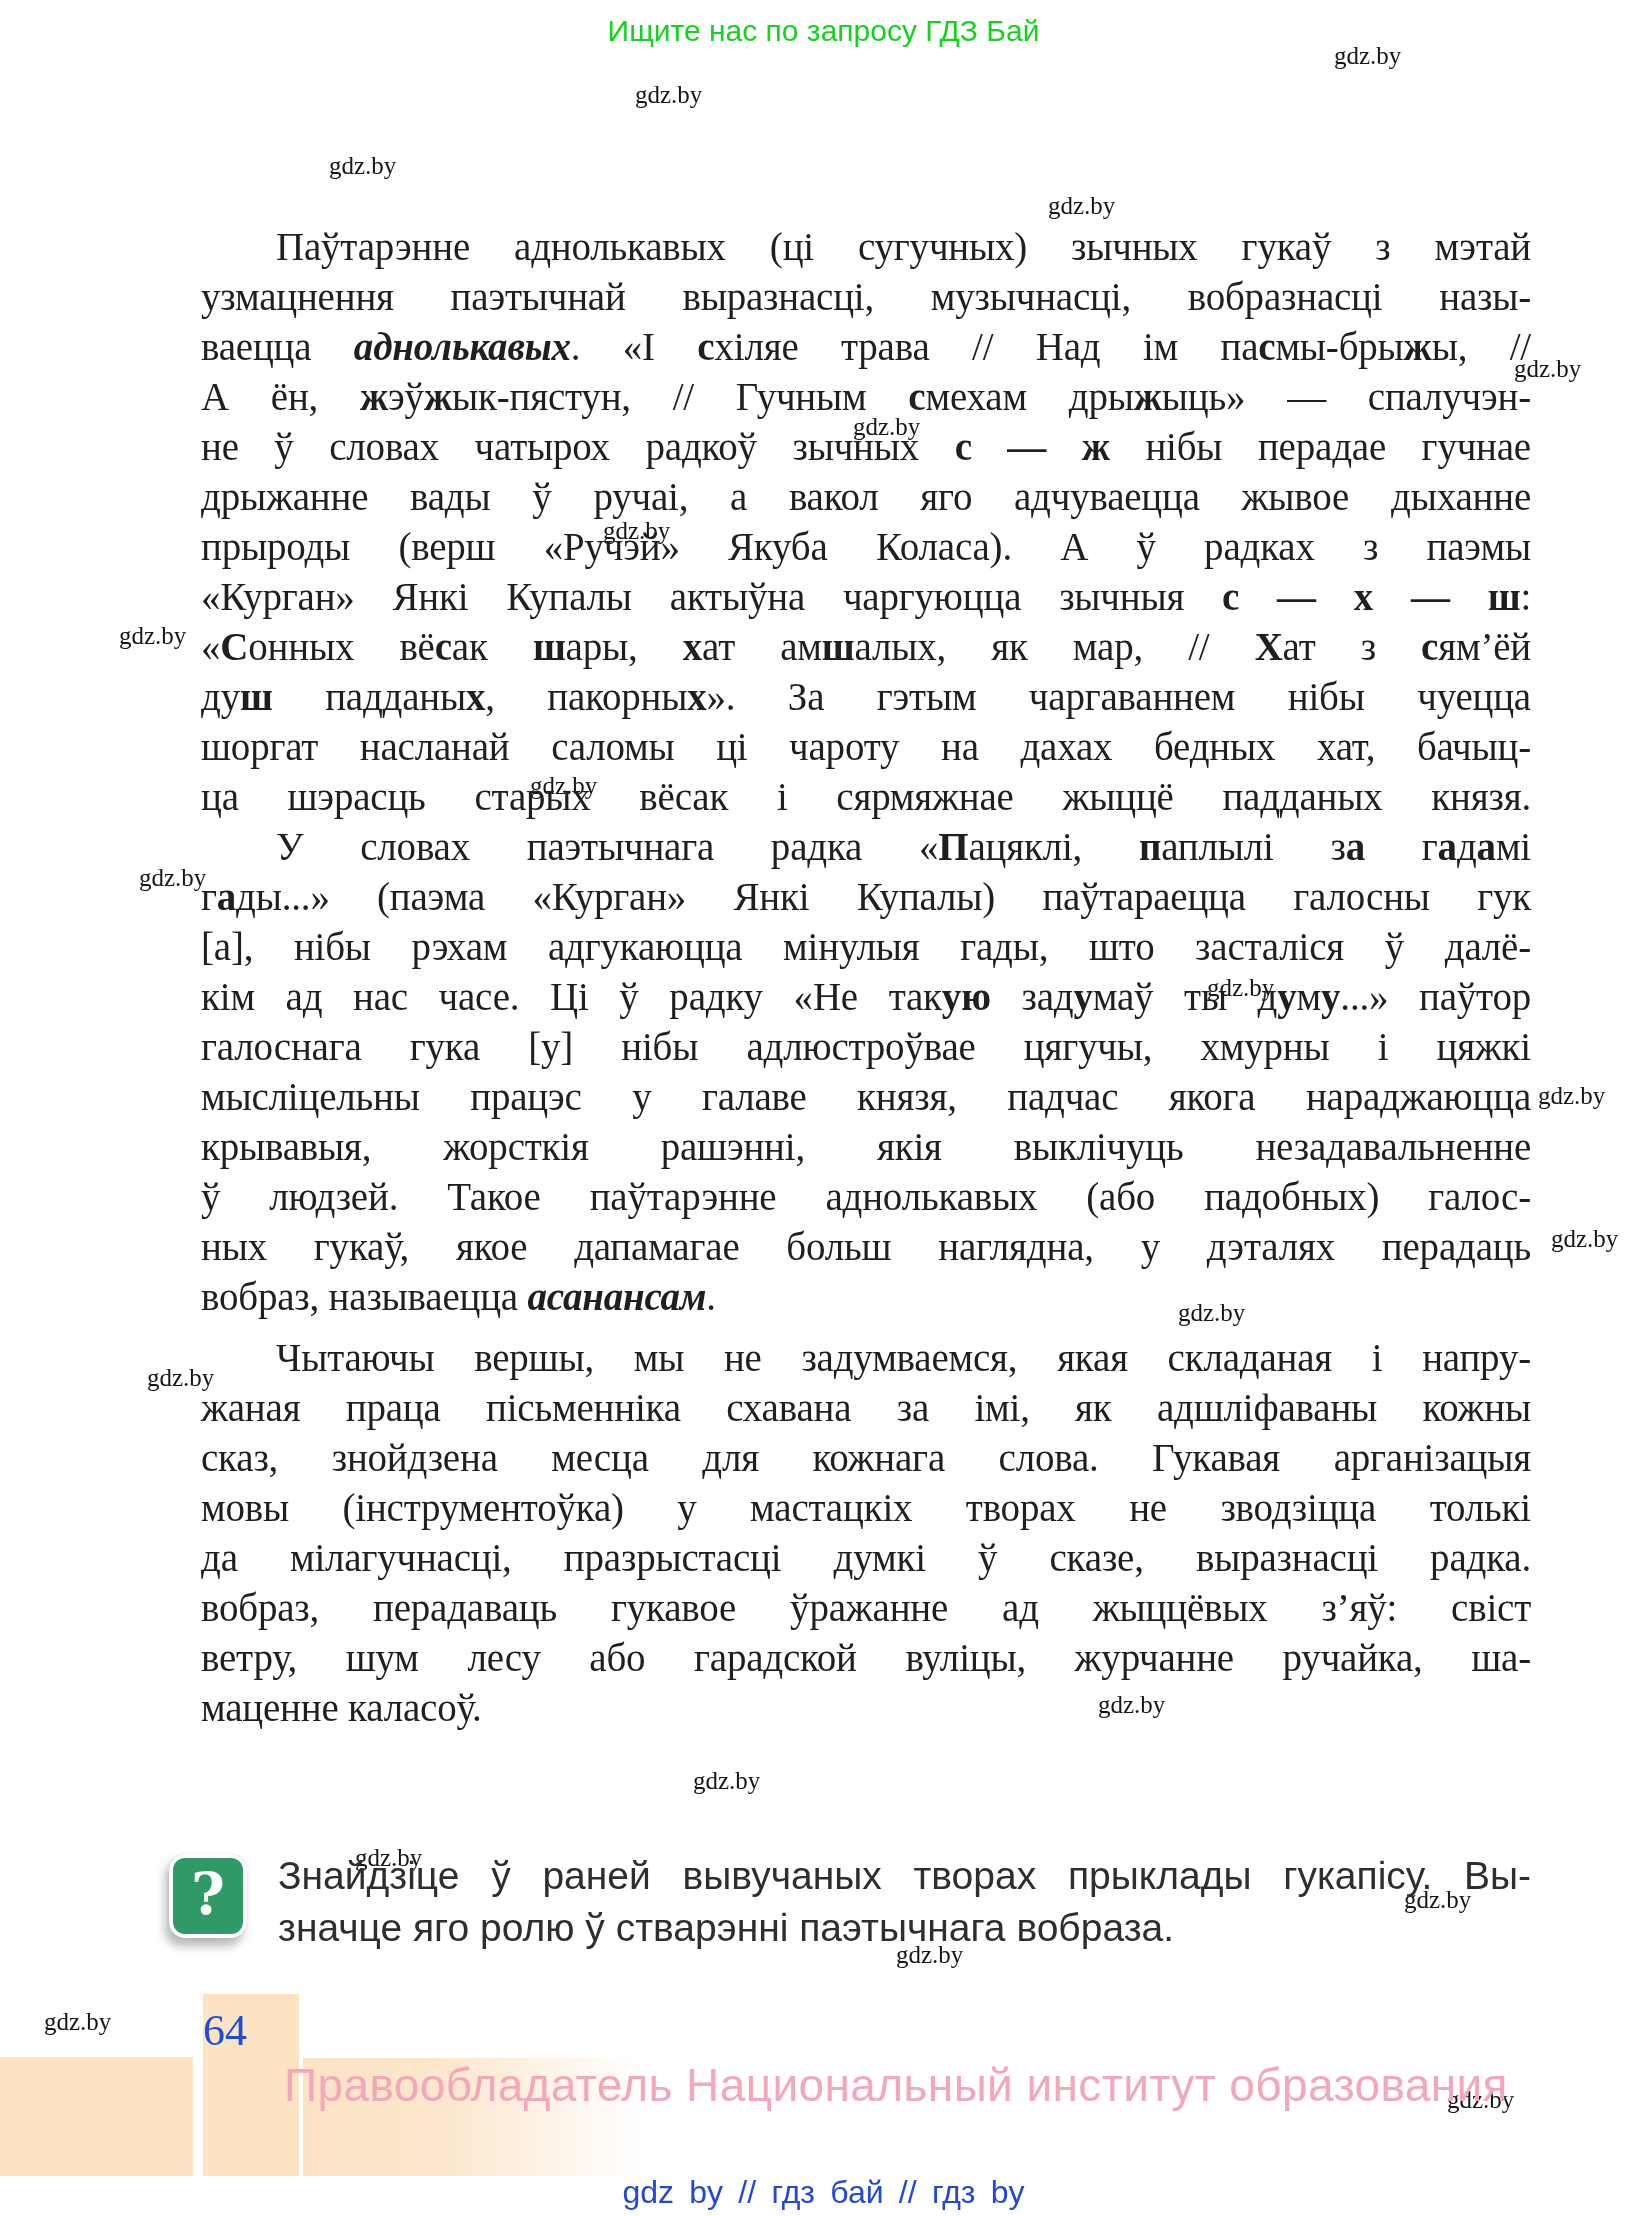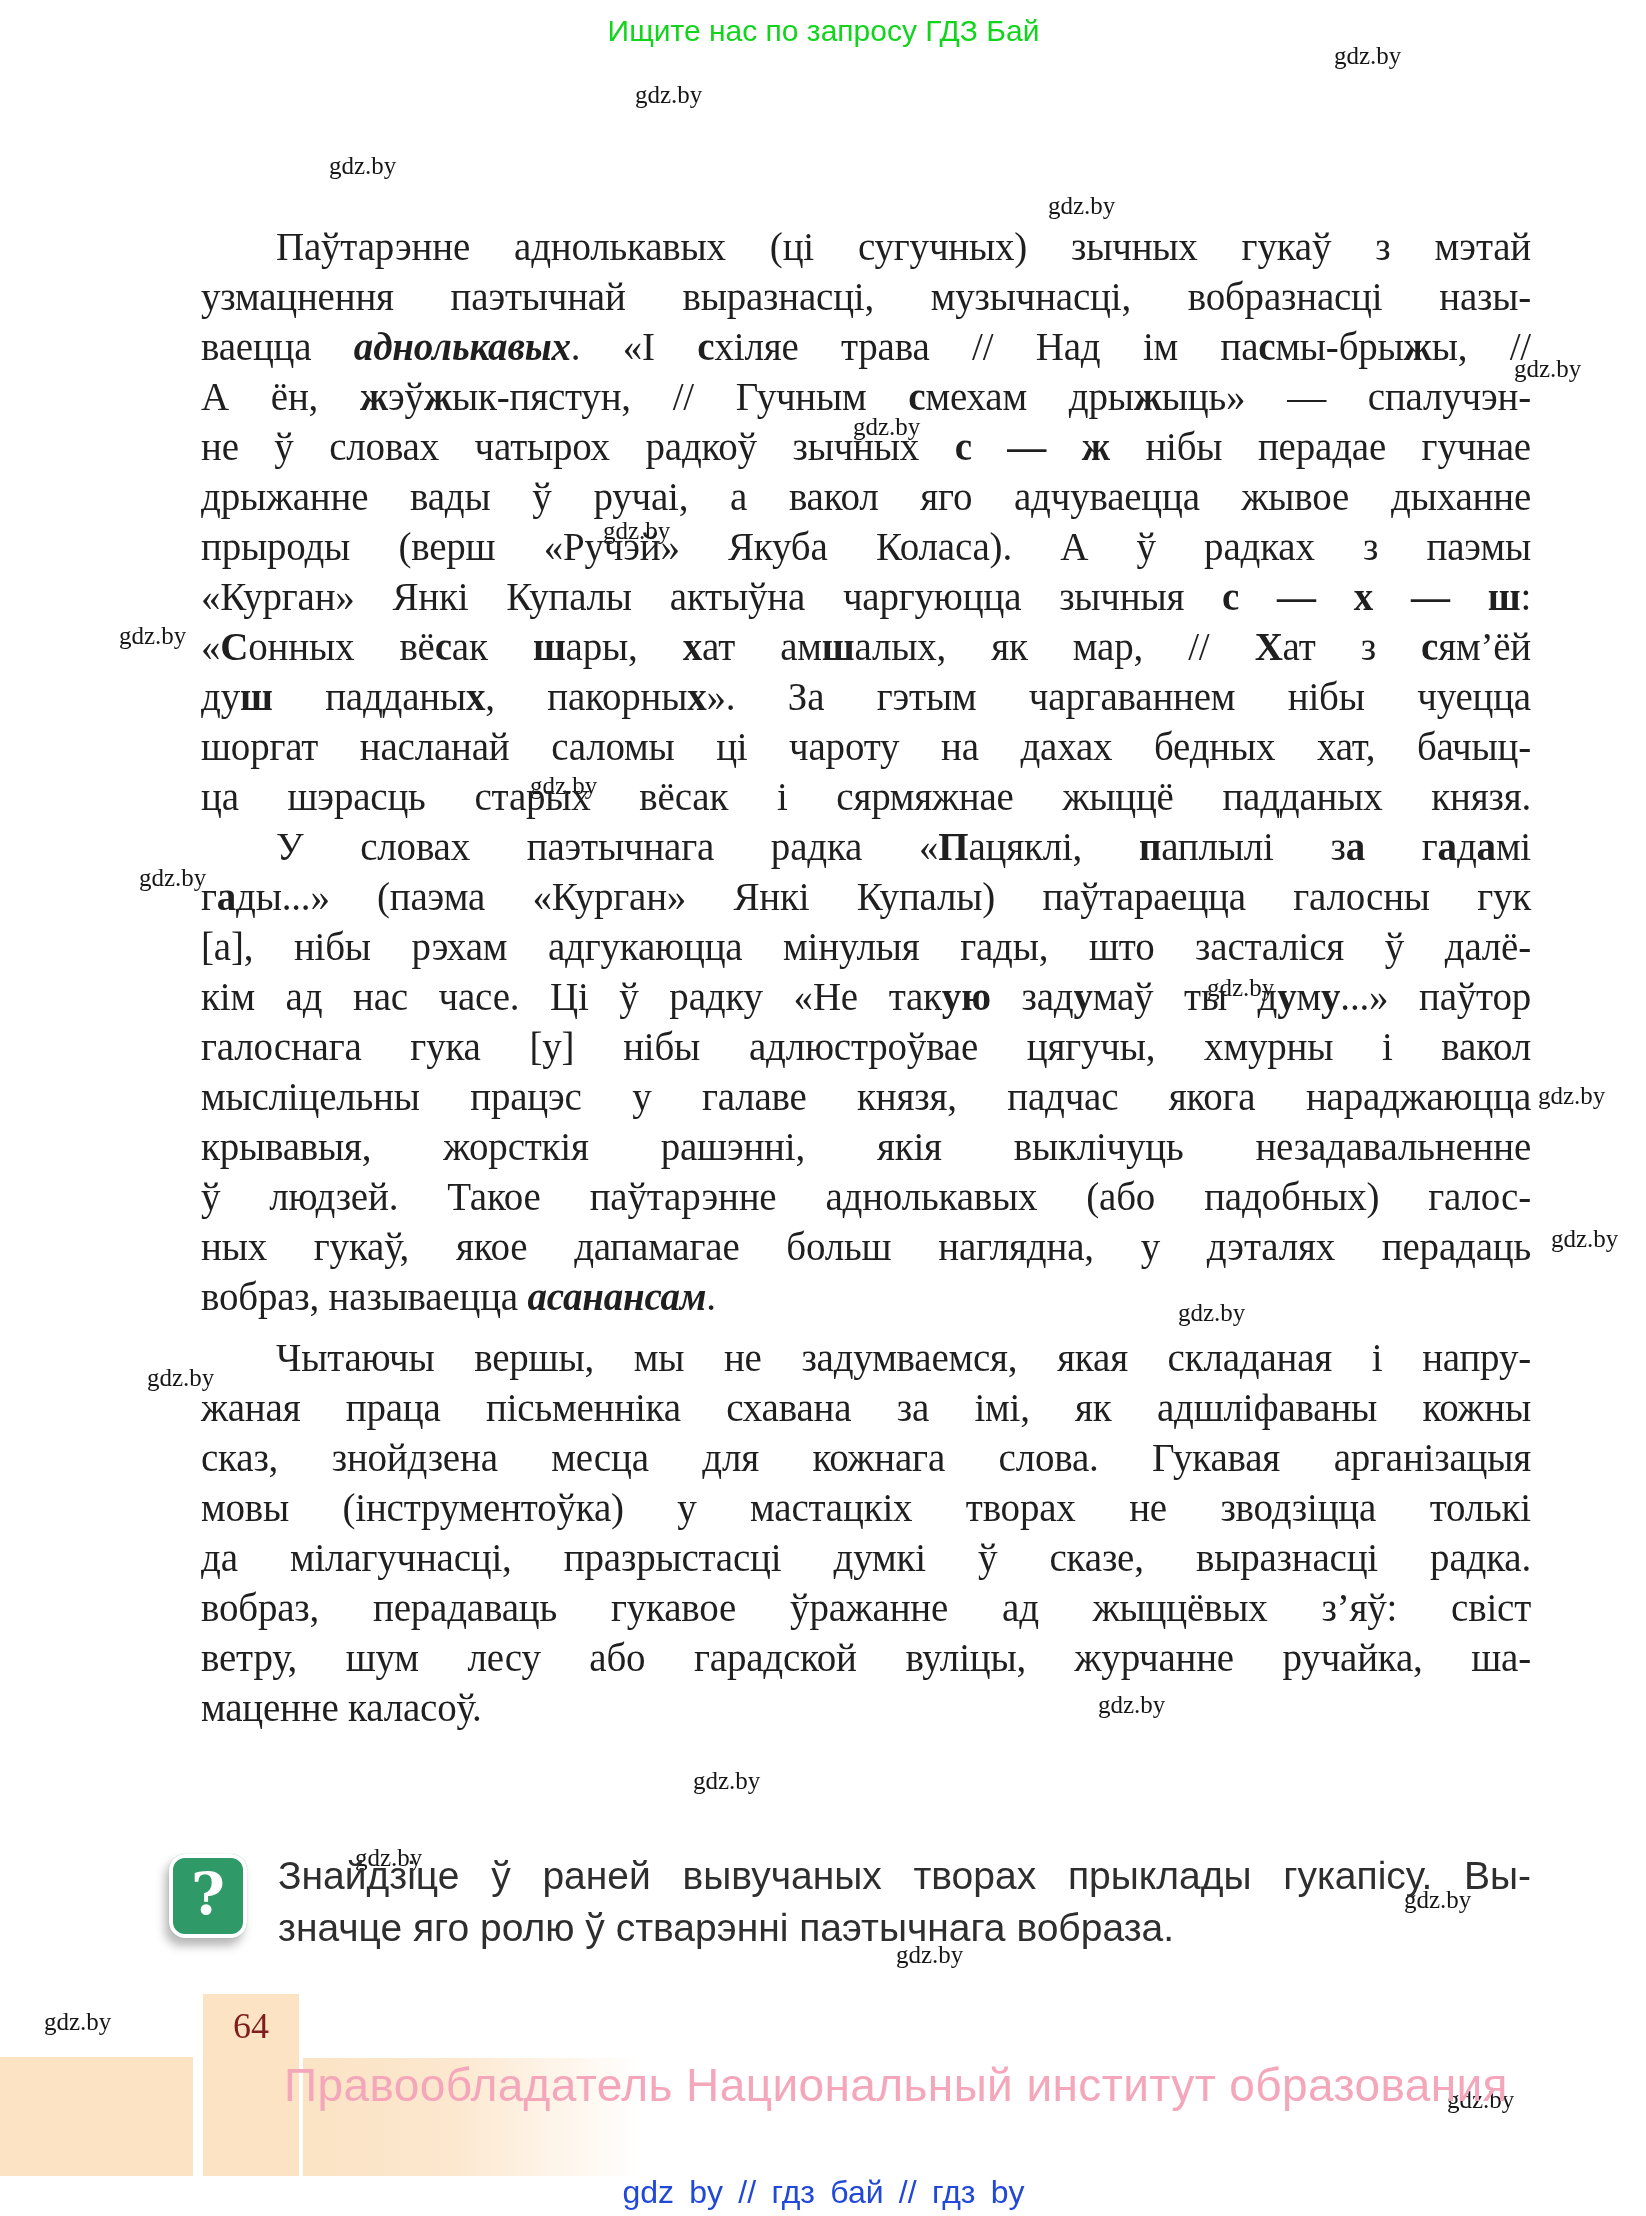--- a/index.html
+++ b/index.html
@@ -34,22 +34,22 @@
               font-size:58px;line-height:58px;margin-top:-4.8px;}
   .task-text{position:absolute;left:278px;top:1850px;width:1253px;
              font-family:"Liberation Sans",sans-serif;font-size:39px;line-height:52px;color:#2e2e2e;}
   .task-text .line{text-align:justify;text-align-last:justify;}
   .task-text .line.first{text-indent:0;}
   .task-text .line.last{text-align-last:left;}
 
   
   .pn-strip{position:absolute;left:203px;top:1994px;width:96px;height:182px;
             background:var(--peach,#fbe3c4);}
-  .pn{margin-top:11.3px;text-align:center;font-family:"Liberation Serif",serif;
-      font-size:36px;color:#7f1d1d;}
+  .pn{margin-top:11.3px;font-family:"Liberation Serif",serif;
+      font-size:44px;color:#1d4ed8;}
   .block-left{position:absolute;left:0;top:2057px;width:193px;height:119px;
               background:var(--peach,#fbe3c4);}
   .block-right{position:absolute;left:303px;top:2058px;width:338px;height:118px;
                background:linear-gradient(90deg,var(--peach,#fbe3c4) 0%,#fce8cf 45%,rgba(252,232,207,0) 100%);}
 
   .copyright{position:absolute;left:284px;top:2058px;
              font-family:"Liberation Sans",sans-serif;font-size:46px;letter-spacing:0.4px;
              color:var(--pink,#f4a7ba);white-space:nowrap;}
   .links{position:absolute;top:2174px;left:50%;transform:translateX(-50%);
          font-family:"Liberation Sans",sans-serif;font-size:32px;word-spacing:6.4px;
@@ -99,21 +99,21 @@
         <div class="line">«<b>С</b>онных вё<b>с</b>ак <b>ш</b>ары, <b>х</b>ат ам<b>ш</b>алых, як мар, // <b>Х</b>ат з <b>с</b>ям’ёй</div>
         <div class="line">ду<b>ш</b> падданы<b>х</b>, пакорны<b>х</b>». За гэтым чаргаваннем нібы чуецца</div>
         <div class="line">шоргат насланай саломы ці чароту на дахах бедных хат, бачыц-</div>
         <div class="line">ца шэрасць старых вёсак і сярмяжнае жыццё падданых князя.</div>
       </div>
     <div class="para">
         <div class="line first">У словах паэтычнага радка «<b>П</b>ацяклі, <b>п</b>аплылі з<b>а</b> г<b>а</b>д<b>а</b>мі</div>
         <div class="line">г<b>а</b>ды...» (паэма «Курган» Янкі Купалы) паўтараецца галосны гук</div>
         <div class="line">[а], нібы рэхам адгукаюцца мінулыя гады, што засталіся ў далё-</div>
         <div class="line">кім ад нас часе. Ці ў радку «Не так<b>ую</b> зад<b>у</b>маў ты д<b>у</b>м<b>у</b>...» паўтор</div>
-        <div class="line">галоснага гука [у] нібы адлюстроўвае цягучы, хмурны і вакол</div>
+        <div class="line">галоснага гука [у] нібы адлюстроўвае цягучы, хмурны і цяжкі</div>
         <div class="line">мысліцельны працэс у галаве князя, падчас якога нараджаюцца</div>
         <div class="line">крывавыя, жорсткія рашэнні, якія выклічуць незадавальненне</div>
         <div class="line">ў людзей. Такое паўтарэнне аднолькавых (або падобных) галос-</div>
         <div class="line">ных гукаў, якое дапамагае больш наглядна, у дэталях перадаць</div>
         <div class="line last">вобраз, называецца <i class="term">асанансам</i>.</div>
       </div>
     <div class="para p3">
         <div class="line first">Чытаючы вершы, мы не задумваемся, якая складаная і напру-</div>
         <div class="line">жаная праца пісьменніка схавана за імі, як адшліфаваны кожны</div>
         <div class="line">сказ, знойдзена месца для кожнага слова. Гукавая арганізацыя</div>

